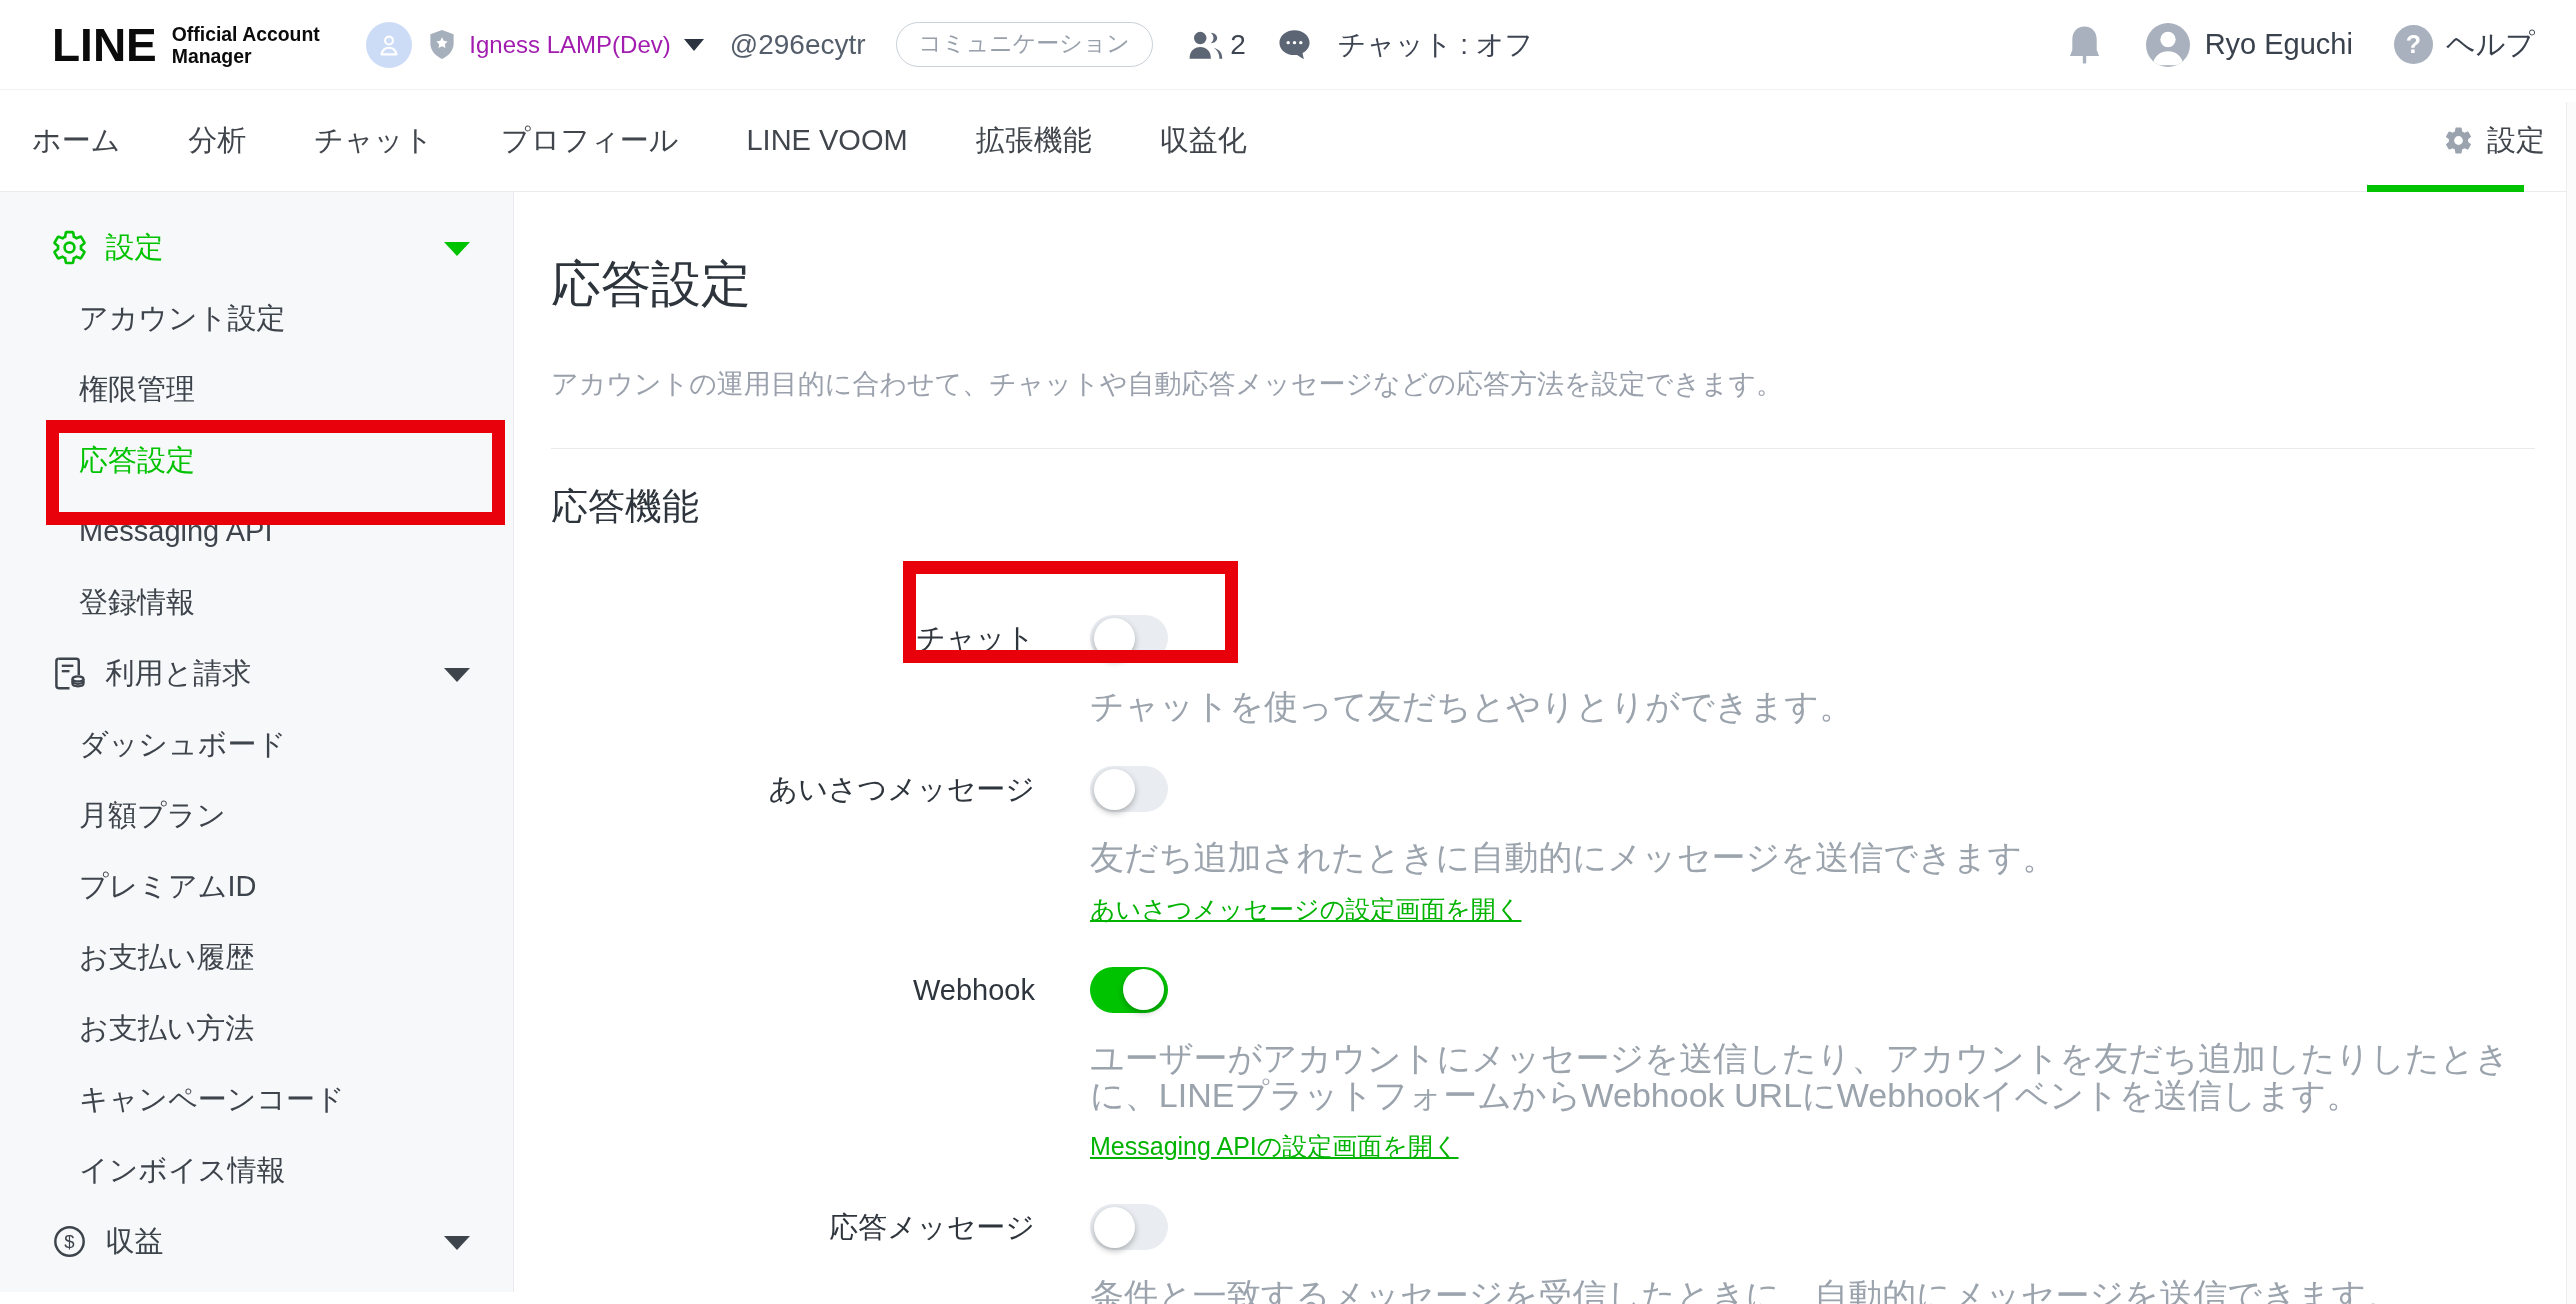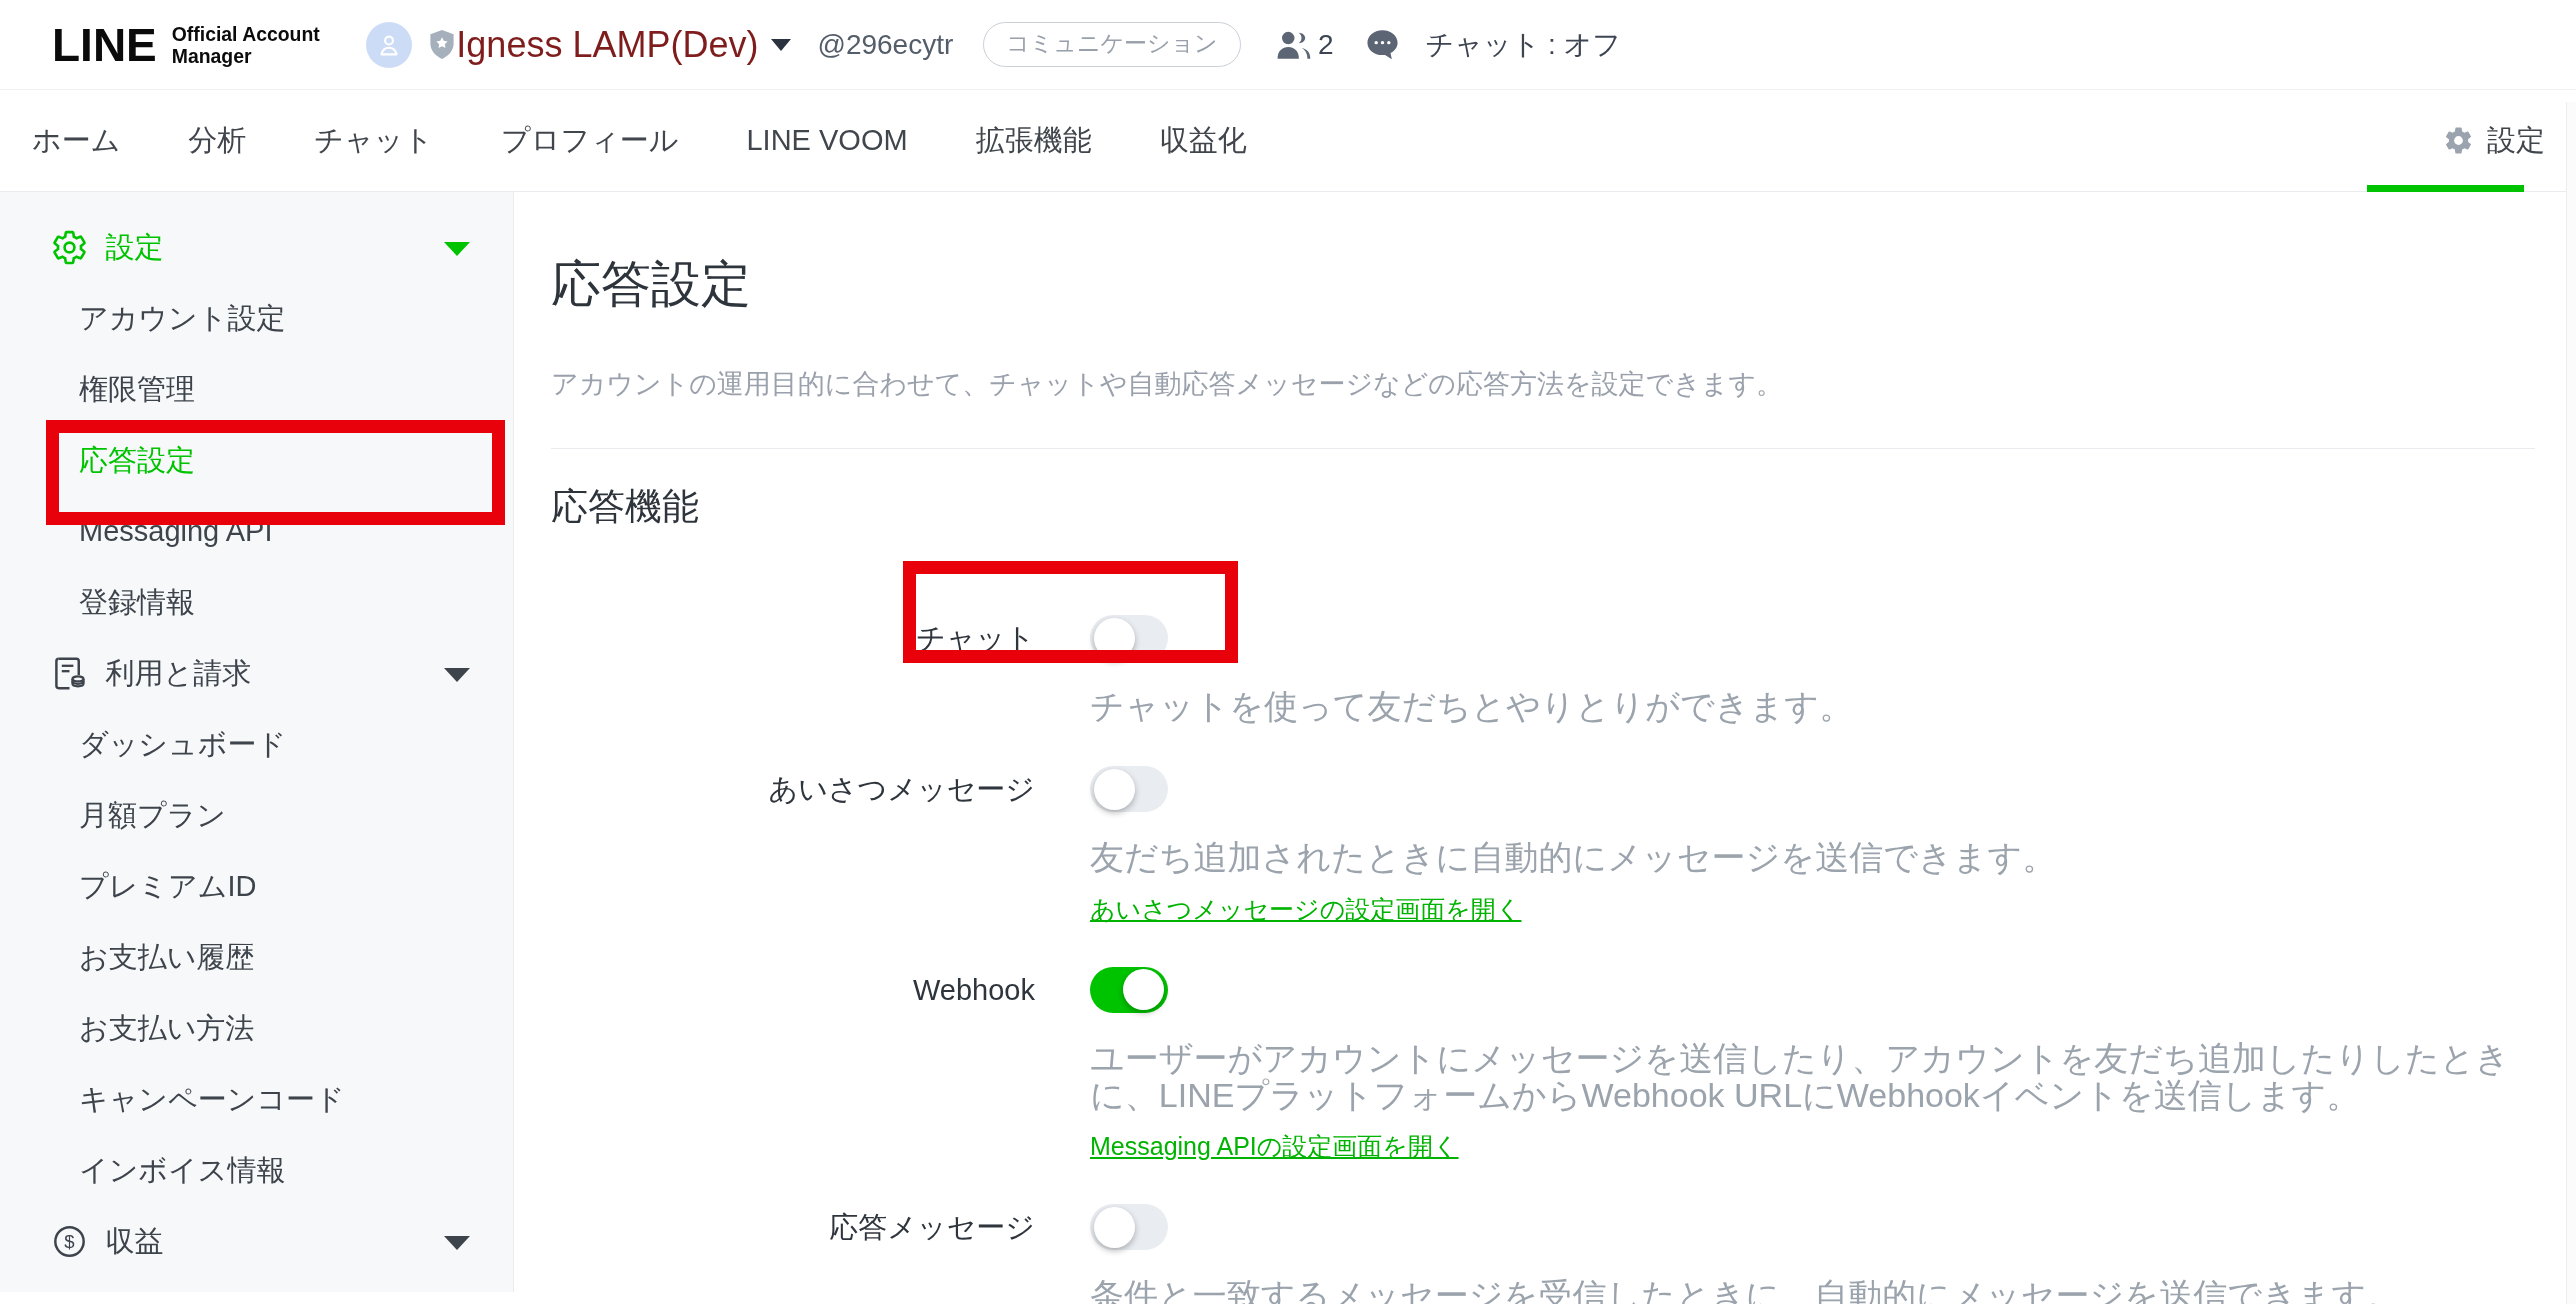--- a/index.html
+++ b/index.html
@@ -24,21 +24,21 @@
   .logo { display: flex; align-items: center; gap: 15px; flex: none; }
   .logo-line { font-size: 46px; font-weight: 800; letter-spacing: 0; color: #0b0b0b; }
   .logo-sub { font-size: 19.4px; font-weight: 700; line-height: 22px; color: #0b0b0b; }
   .account { display: flex; align-items: center; margin-left: 46px; }
   .avatar-sm {
     width: 46px; height: 46px; border-radius: 50%;
     background: #ccdbf6; display: flex; align-items: center; justify-content: center;
     flex: none;
   }
   .shield { margin-left: 16.6px; display: flex; flex: none; }
-  .acct-name { font-size: 36px; font-weight: 500; color: #7f1d1d; white-space: nowrap; }
+  .acct-name { margin-left: 13px; font-size: 24px; font-weight: 500; color: #a21caf; white-space: nowrap; }
   .caret-down-dark {
     width: 0; height: 0; margin-left: 13px;
     border-left: 10.2px solid transparent; border-right: 10.2px solid transparent;
     border-top: 12px solid #2b3240;
   }
   .acct-id { margin-left: 26px; font-size: 28px; color: #545d6a; }
   .pill {
     margin-left: 30px;
     border: 1.8px solid #c9d0d8; border-radius: 923px;
     padding: 5.5px 22px 7.4px;
@@ -205,20 +205,35 @@
   <div class="chatstat">
     <svg width="35" height="33" viewBox="0 0 24 23">
       <path d="M12 1.5 C5.9 1.5 1.5 5.4 1.5 10.2 c0 4.8 4.4 8.7 10.5 8.7 .6 0 1.2 0 1.8-.1 l4.7 3 -0.9-4.3 c2.9-1.6 4.9-4.2 4.9-7.3 C22.5 5.4 18.1 1.5 12 1.5z" fill="#5b6573"></path>
       <circle cx="7.6" cy="10.2" r="1.2" fill="#fff"></circle>
       <circle cx="12" cy="10.2" r="1.2" fill="#fff"></circle>
       <circle cx="16.4" cy="10.2" r="1.2" fill="#fff"></circle>
     </svg>
     <span class="chatstat-label">チャット : オフ</span>
   </div>
 
+  <div class="header-right">
+    <svg width="41" height="44" viewBox="0 0 24 26">
+      <path d="M12 2 C7.6 2 4.8 5.2 4.8 9.6 V16 L3.4 19.5 h17.2 L19.2 16 V9.6 C19.2 5.2 16.4 2 12 2z" fill="#a8b1bd"></path>
+      <rect x="11" y="19.5" width="2" height="4.4" fill="#a8b1bd"></rect>
+    </svg>
+    <div class="avatar-user">
+      <svg width="44" height="44" viewBox="0 0 24 24">
+        <circle cx="12" cy="9" r="4.2" fill="#ffffff"></circle>
+        <path d="M3.5 23 c1-5.4 4.6-7.6 8.5-7.6 s7.5 2.2 8.5 7.6z" fill="#ffffff"></path>
+      </svg>
+    </div>
+    <span class="user-name">Ryo Eguchi</span>
+    <div class="help-circle">?</div>
+    <span class="help-label">ヘルプ</span>
+  </div>
 </div>
 
 <div class="tabbar">
   <span class="tab">ホーム</span>
   <span class="tab">分析</span>
   <span class="tab">チャット</span>
   <span class="tab">プロフィール</span>
   <span class="tab">LINE VOOM</span>
   <span class="tab">拡張機能</span>
   <span class="tab">収益化</span>

